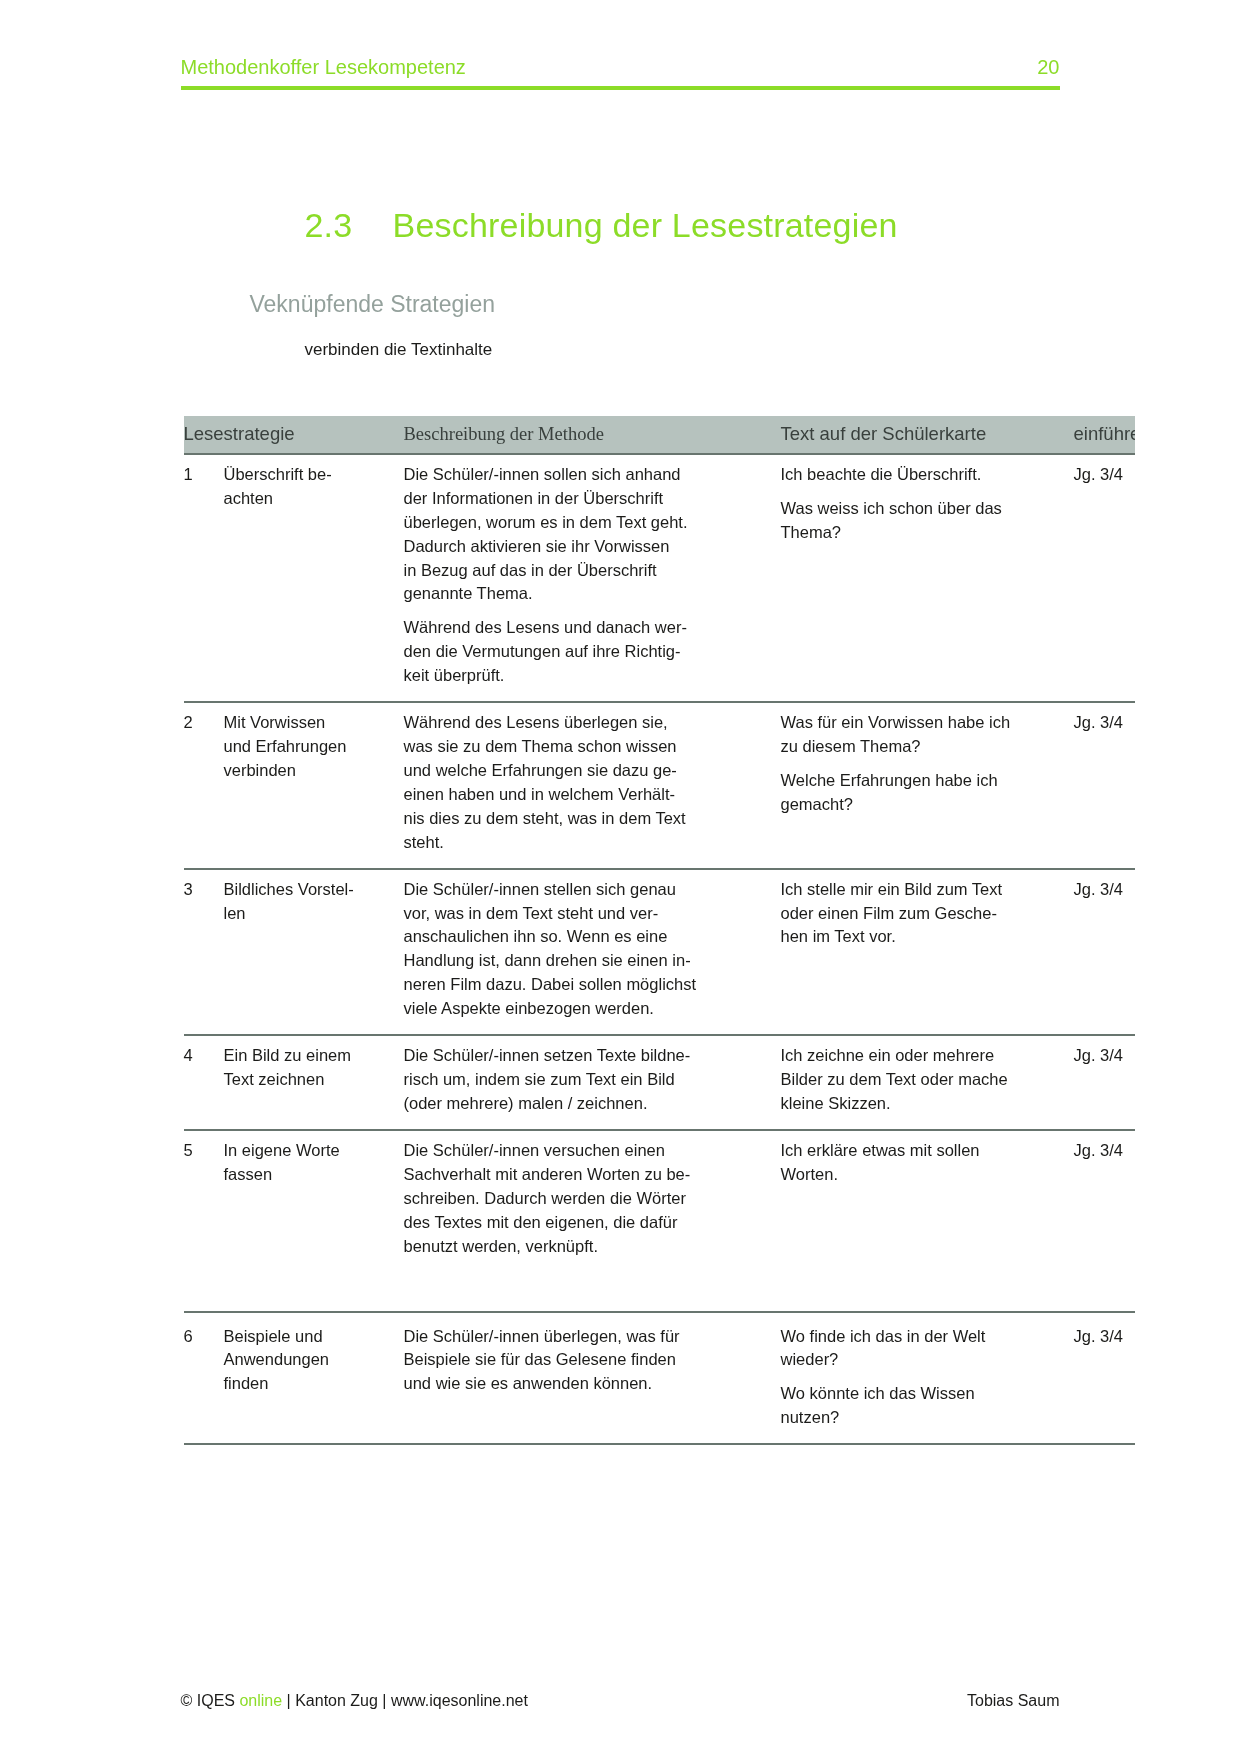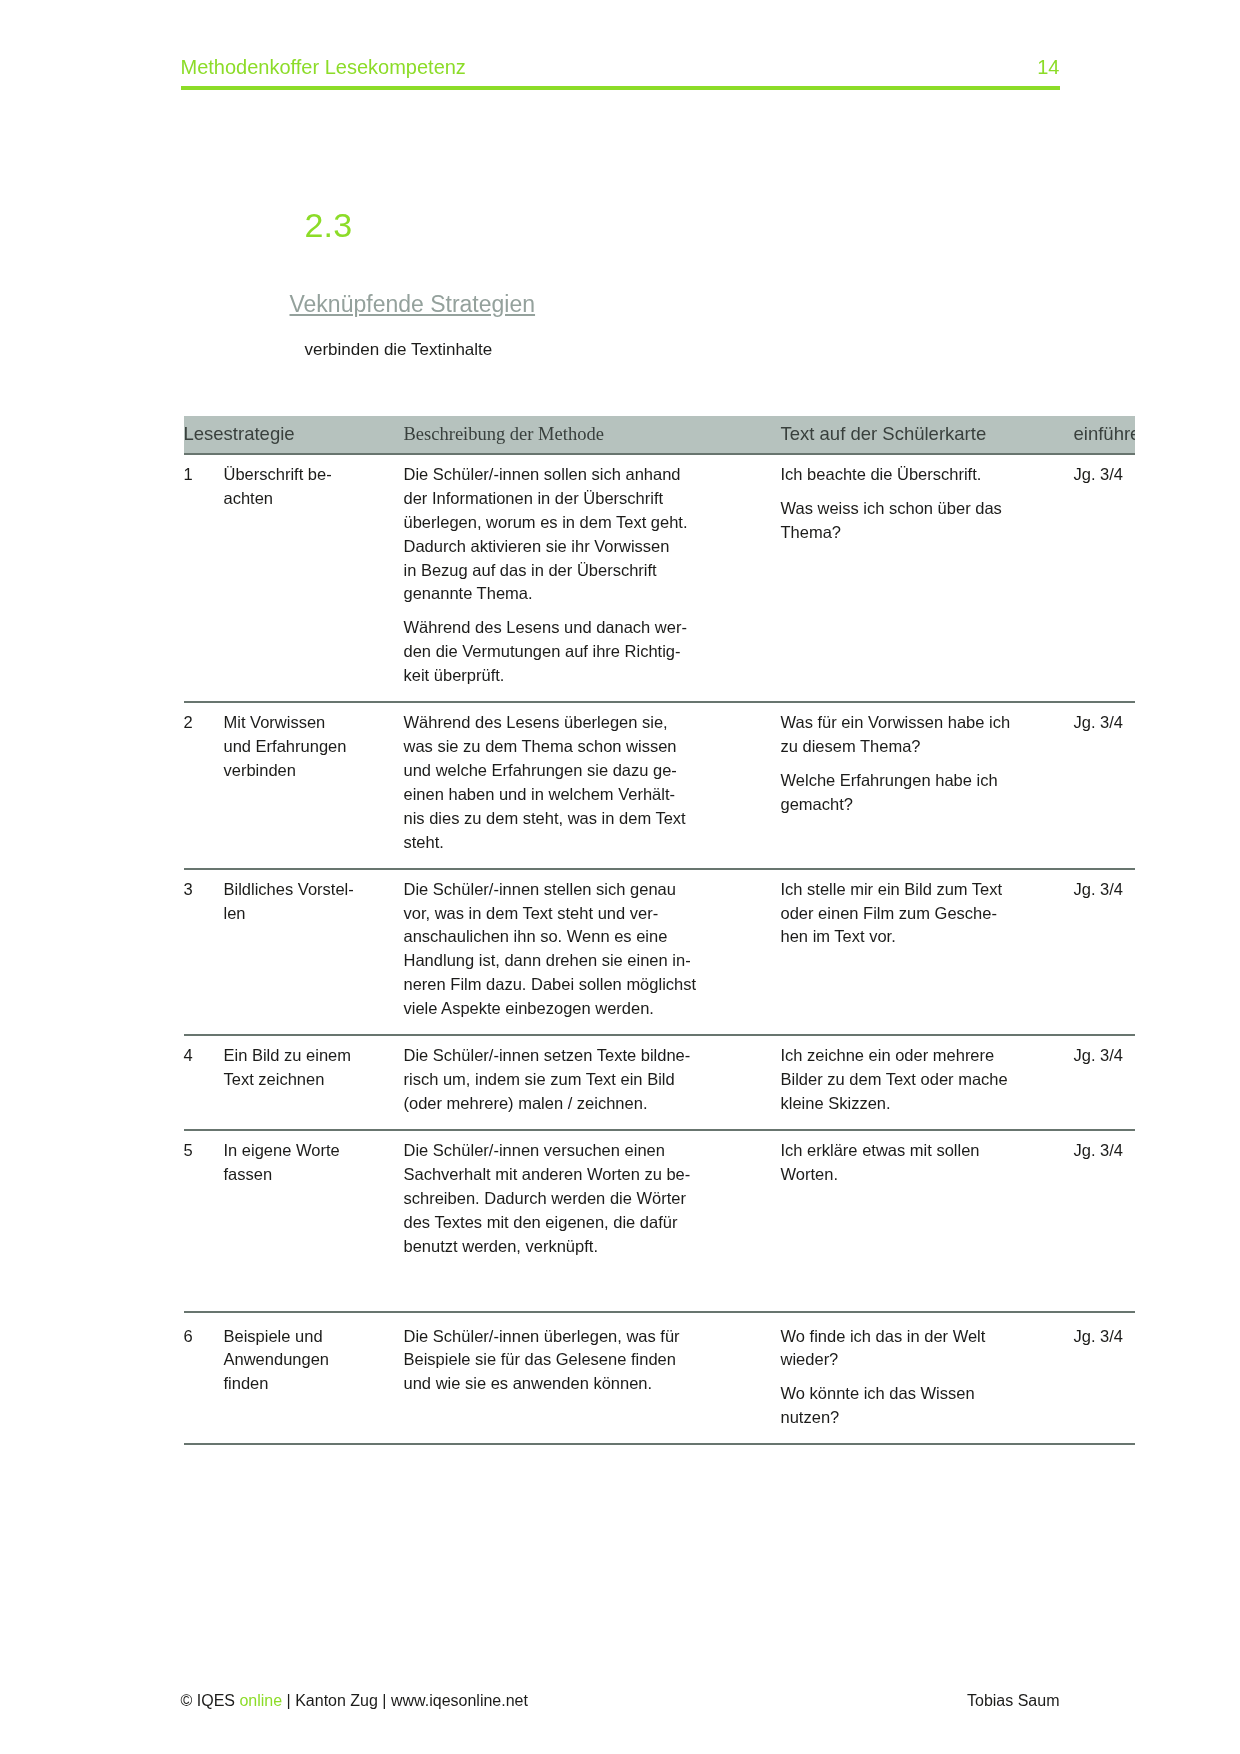--- a/index.html
+++ b/index.html
@@ -35,25 +35,24 @@
     margin: 116px 0 0 121px;
     font-size: 34px;
     font-weight: 400;
     color: #8cdc28;
     letter-spacing: 0.2px;
     display: flex;
   }
   h1 .sec-num { display: inline-block; width: 88px; }
 
   h2.subsection {
-    margin: 46px 0 0 106px;
+    margin: 46px 0 0 66px;
     font-size: 23px;
     font-weight: 400;
     color: #94a19c;
-    text-decoration: underline;
   }
   p.lead {
     margin: 22px 0 0 121px;
     font-size: 17px;
   }
   ul.bullets {
     list-style: none;
     margin: 9px 0 0 121px;
     padding: 0;
     font-size: 17px;
@@ -131,28 +130,29 @@
   }
   .green { color: #8cdc28; }
 </style>
 </head>
 <body>
 
 <div class="page">
 
   <div class="topbar">
     <span>Methodenkoffer Lesekompetenz</span>
-    <span>14</span>
+    <span>20</span>
   </div>
   <div class="rule"></div>
 
   <div class="content">
 
     <h1 class="section-heading">
       <span class="sec-num">2.3</span>
+      <span>Beschreibung der Lesestrategien</span>
     </h1>
 
     <h2 class="subsection">Veknüpfende Strategien</h2>
 
     <p class="lead">verbinden die Textinhalte</p>
 
 
     <table class="strategies">
       <colgroup>
         <col class="c-num">

